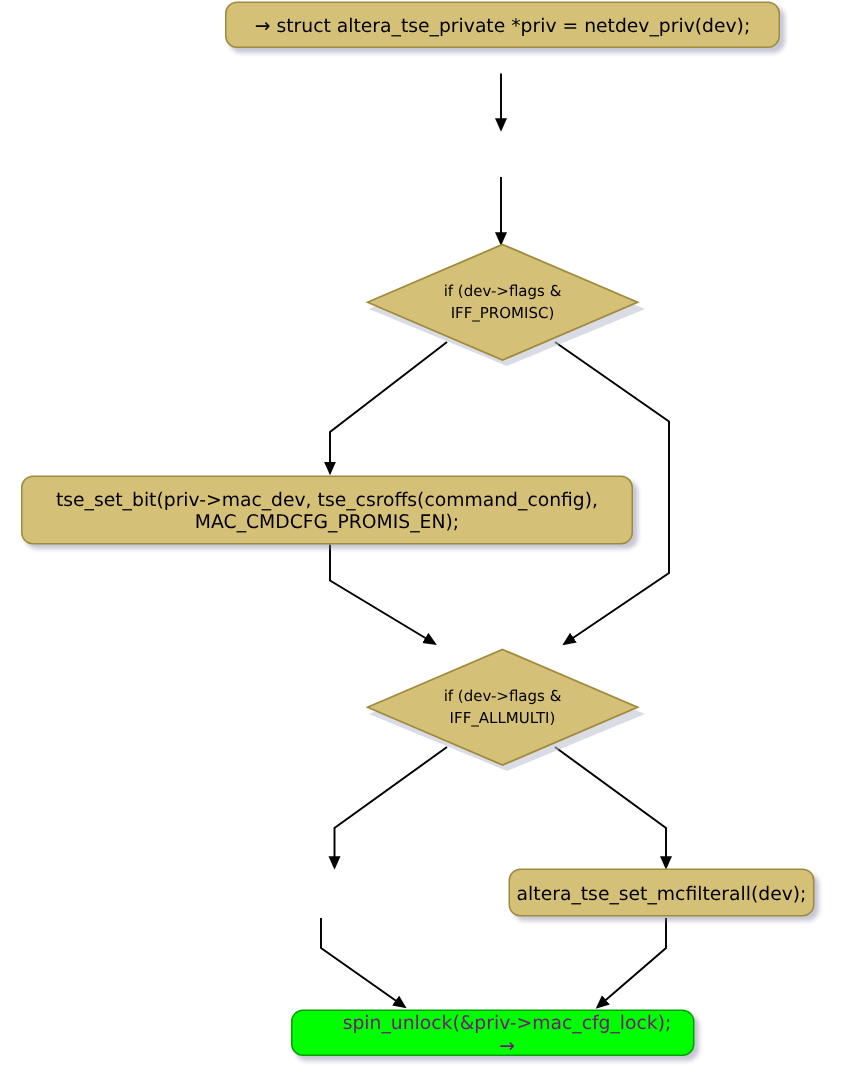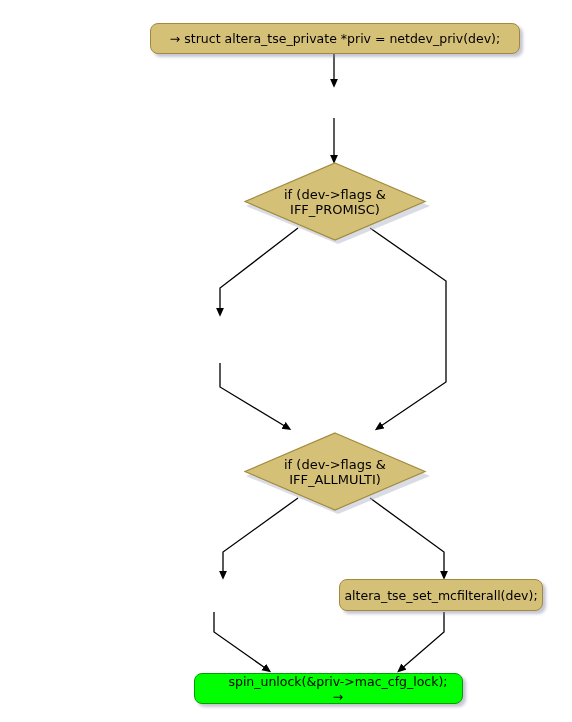--- a/index.html
+++ b/index.html
@@ -50,21 +50,21 @@
     background: #d5c078;
   }
   .box.red-node {
     background: #ff0000;
     border: 1.2px solid #a00000;
     color: #3a0000;
   }
   .box.green-node {
     background: #00ff00;
     border: 1.2px solid #00a000;
-    color: #000000;
+    color: #701a75;
     padding-left: 28px;
   }
   .diamond-wrap {
     position: absolute;
   }
   .diamond-wrap svg {
     position: absolute;
     left: 0;
     top: 0;
   }
@@ -72,21 +72,21 @@
     position: absolute;
     left: 0;
     top: 0;
     width: 100%;
     height: 100%;
     display: flex;
     align-items: center;
     justify-content: center;
     text-align: center;
     font-family: "DejaVu Sans", sans-serif;
-    font-size: 13px;
+    font-size: 10px;
     line-height: 15px;
     color: #000000;
     white-space: pre-line;
     pointer-events: none;
   }
 </style>
 </head>
 <body>
 
 <div id="diagram-root">
@@ -110,32 +110,34 @@
 
     <path d="M 298 498 L 223 552 L 223 576" stroke="#000000" stroke-width="1.3" fill="none" marker-end="url(#arrowhead)"></path>
 
     <path d="M 370 498 L 444 552 L 444 576" stroke="#000000" stroke-width="1.3" fill="none" marker-end="url(#arrowhead)"></path>
 
     <path d="M 214 612 L 214 632 L 268 670" stroke="#000000" stroke-width="1.3" fill="none" marker-end="url(#arrowhead)"></path>
 
     <path d="M 444 612 L 444 632 L 400 670" stroke="#000000" stroke-width="1.3" fill="none" marker-end="url(#arrowhead)"></path>
   </svg>
 
-  <div class="node box start-node" style="left:150px; top:23px; width:370px; height:31px;">→ struct altera_tse_private *priv = netdev_priv(dev);</div>
+  <div class="node box start-node" style="left:150px; top:1px; width:370px; height:31px;">→ struct altera_tse_private *priv = netdev_priv(dev);</div>
 
 
   <div class="diamond-wrap" style="left:244px; top:162px; width:182px; height:79px;">
     <svg width="186" height="83" viewBox="0 0 186 83" xmlns="http://www.w3.org/2000/svg">
       <polygon points="94,6 186,44 94,82 2,44" fill="#b9bed0" opacity="0.55"></polygon>
       <polygon points="91,1 181,39.5 91,78 1,39.5" fill="#d5c078" stroke="#a08a3c" stroke-width="1.2"></polygon>
     </svg>
     <div class="diamond-label" style="padding-bottom:2px;">if (dev-&gt;flags &amp;
 IFF_PROMISC)</div>
   </div>
 
+  <div class="node box" style="left:14px; top:317px; width:408px; height:46px;">tse_set_bit(priv-&gt;mac_dev, tse_csroffs(command_config),
+MAC_CMDCFG_PROMIS_EN);</div>
 
   <div class="diamond-wrap" style="left:244px; top:432px; width:182px; height:79px;">
     <svg width="186" height="83" viewBox="0 0 186 83" xmlns="http://www.w3.org/2000/svg">
       <polygon points="94,6 186,44 94,82 2,44" fill="#b9bed0" opacity="0.55"></polygon>
       <polygon points="91,1 181,39.5 91,78 1,39.5" fill="#d5c078" stroke="#a08a3c" stroke-width="1.2"></polygon>
     </svg>
     <div class="diamond-label" style="padding-bottom:2px;">if (dev-&gt;flags &amp;
 IFF_ALLMULTI)</div>
   </div>
 

